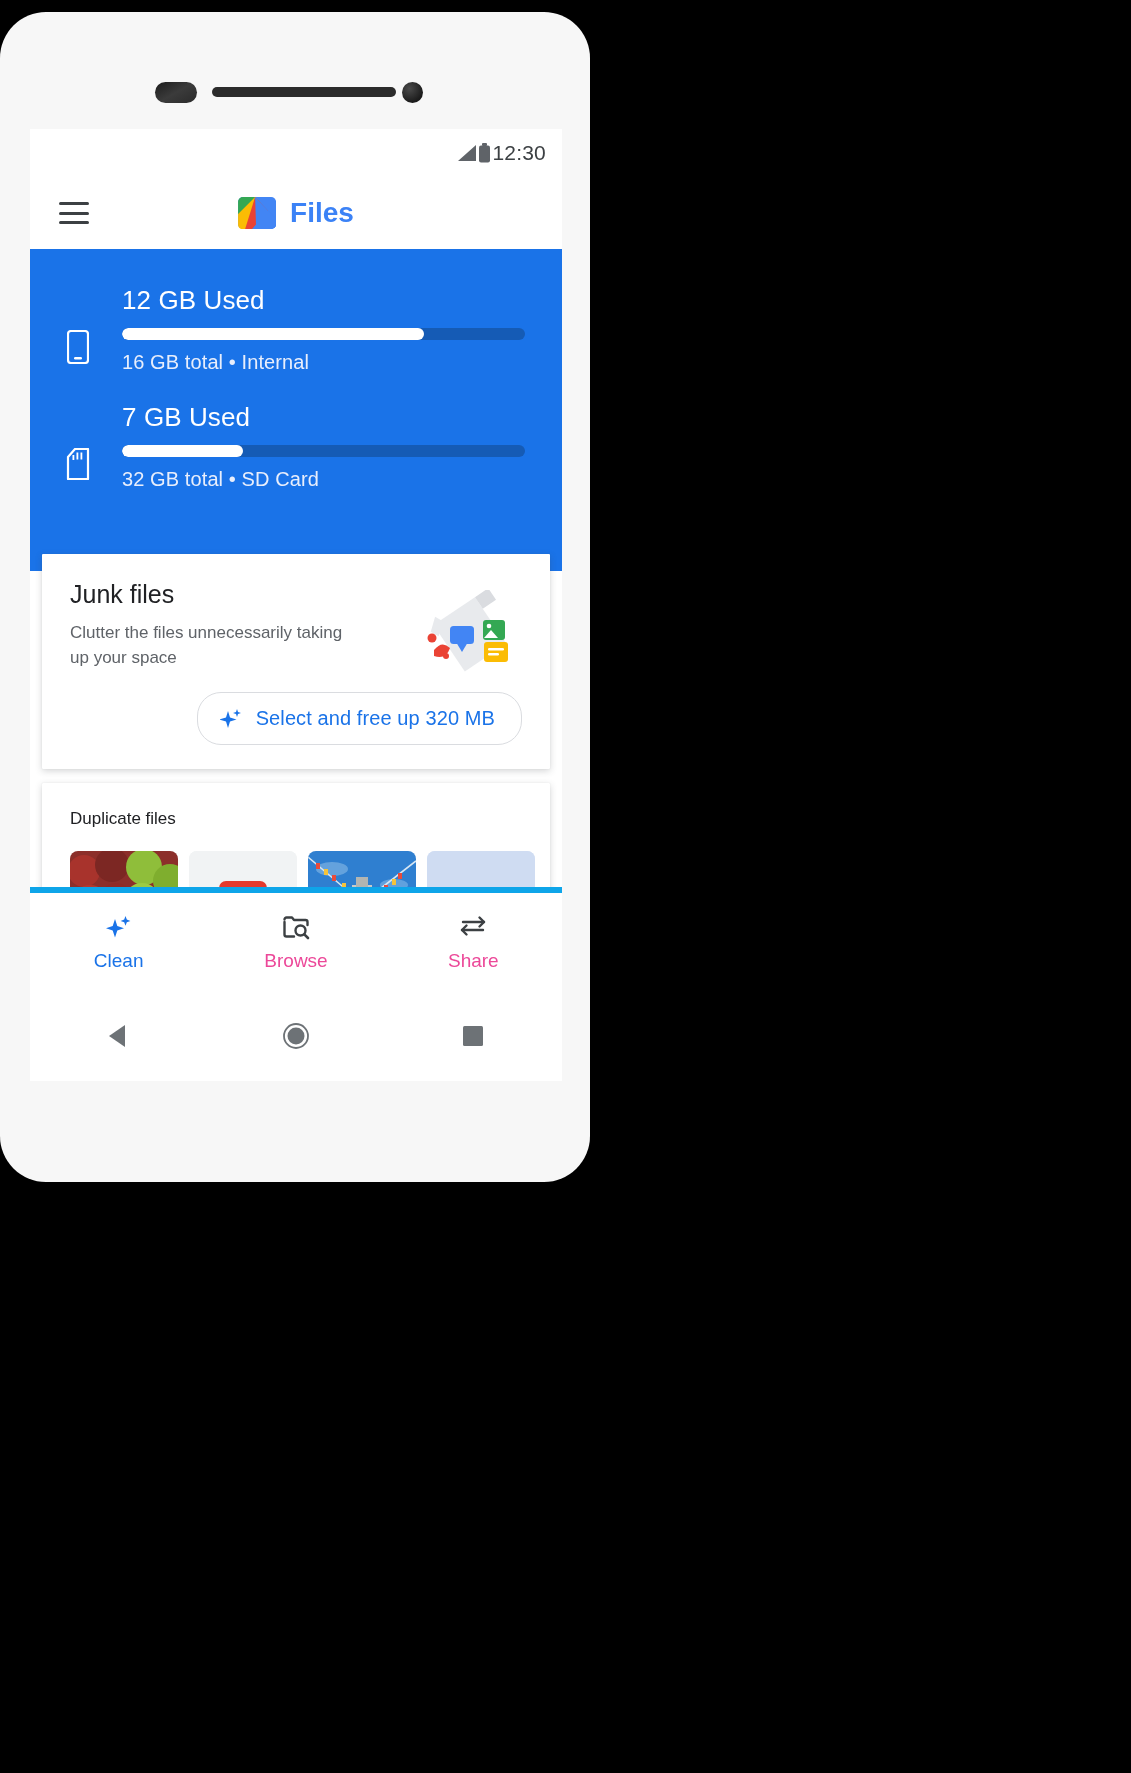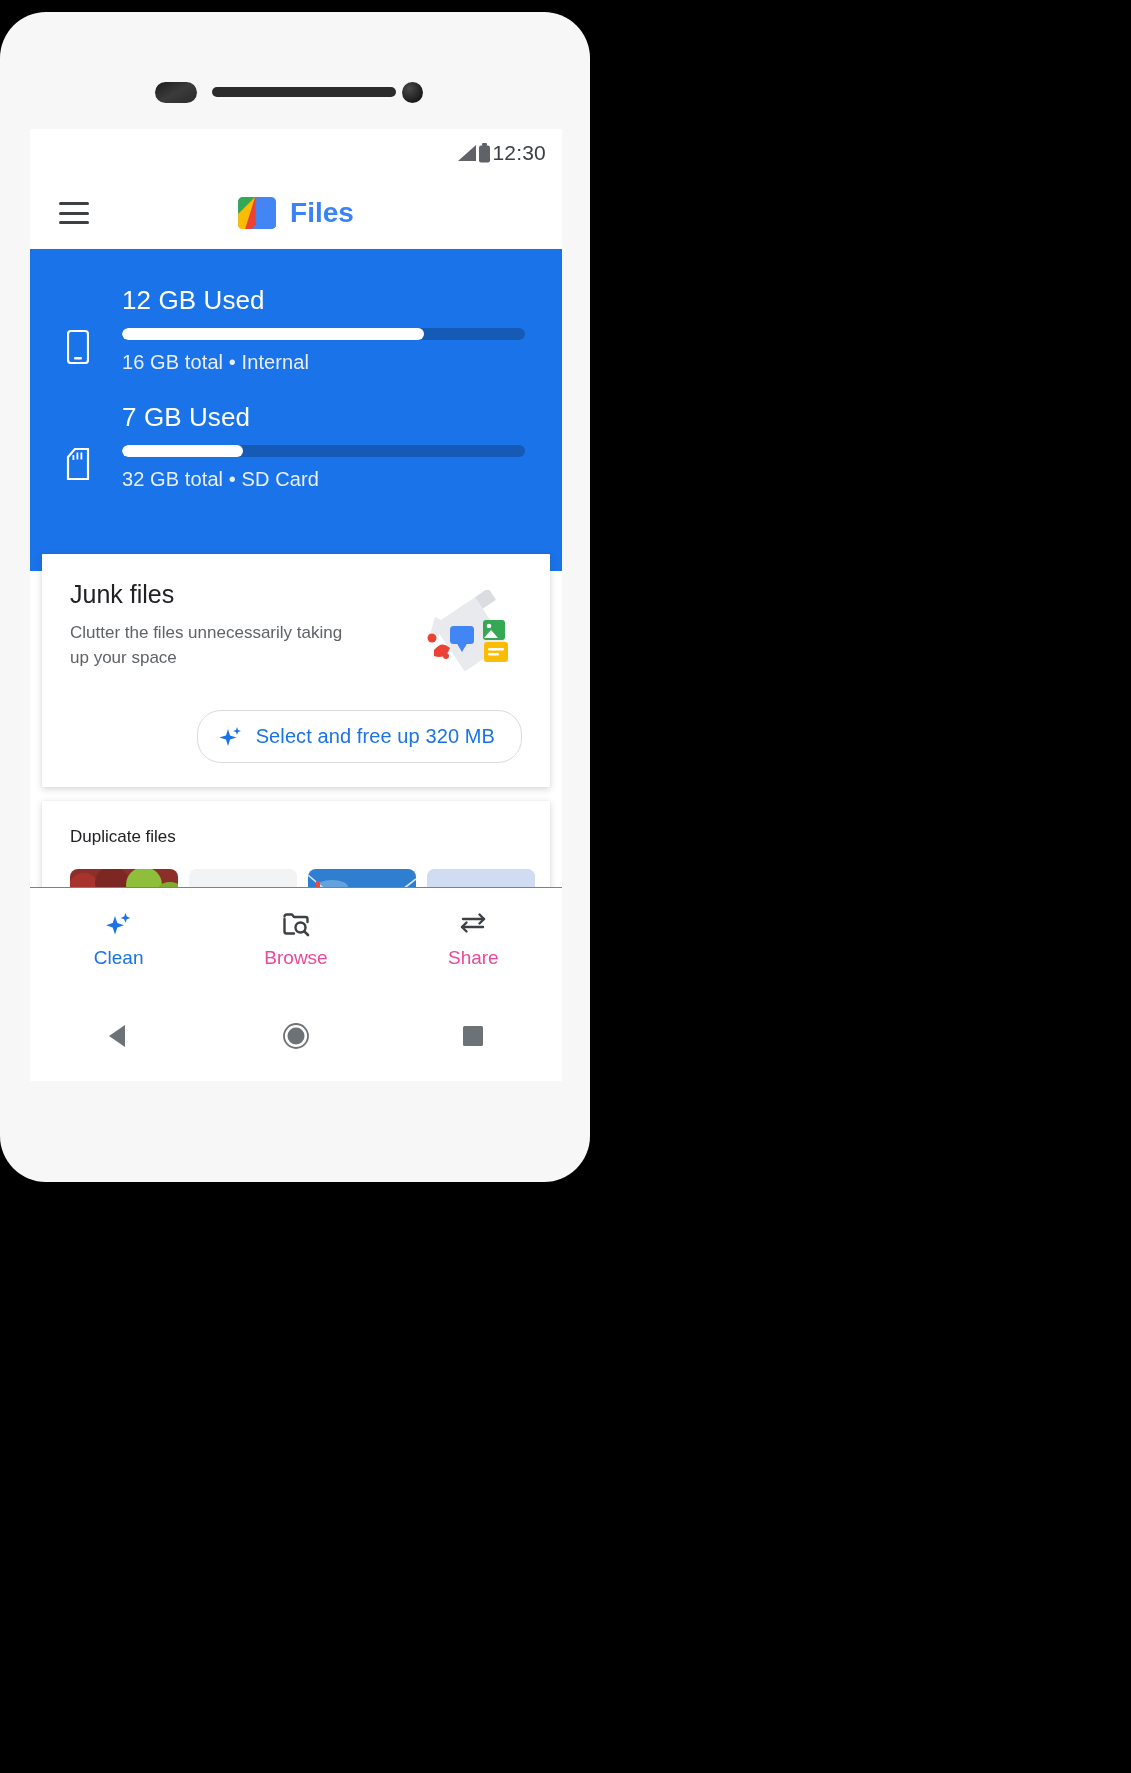--- a/index.html
+++ b/index.html
@@ -196,21 +196,21 @@
   }
   .junk-art {
     position: absolute;
     right: 24px;
     top: 36px;
     width: 110px; height: 92px;
   }
   .junk-btn-row {
     display: flex;
     justify-content: flex-end;
-    margin-top: 40px;
+    margin-top: 22px;
   }
   .pill-btn {
     display: inline-flex;
     align-items: center;
     gap: 14px;
     border: 1px solid #dadce0;
     border-radius: 24px;
     padding: 14px 26px 14px 22px;
     background: #ffffff;
     cursor: pointer;
@@ -253,21 +253,21 @@
     font-size: 22px; color: #1a73e8;
   }
 
   
   .bottom-nav {
     position: absolute;
     left: 0; right: 0;
     bottom: 90px;
     height: 104px;
     background: #ffffff;
-    border-top: 1px solid #0ea5e9;
+    border-top: 6px solid #0ea5e9;
     display: flex;
     align-items: center;
   }
   .nav-item {
     flex: 1;
     display: flex; flex-direction: column;
     align-items: center;
     gap: 9px;
     cursor: pointer;
   }

